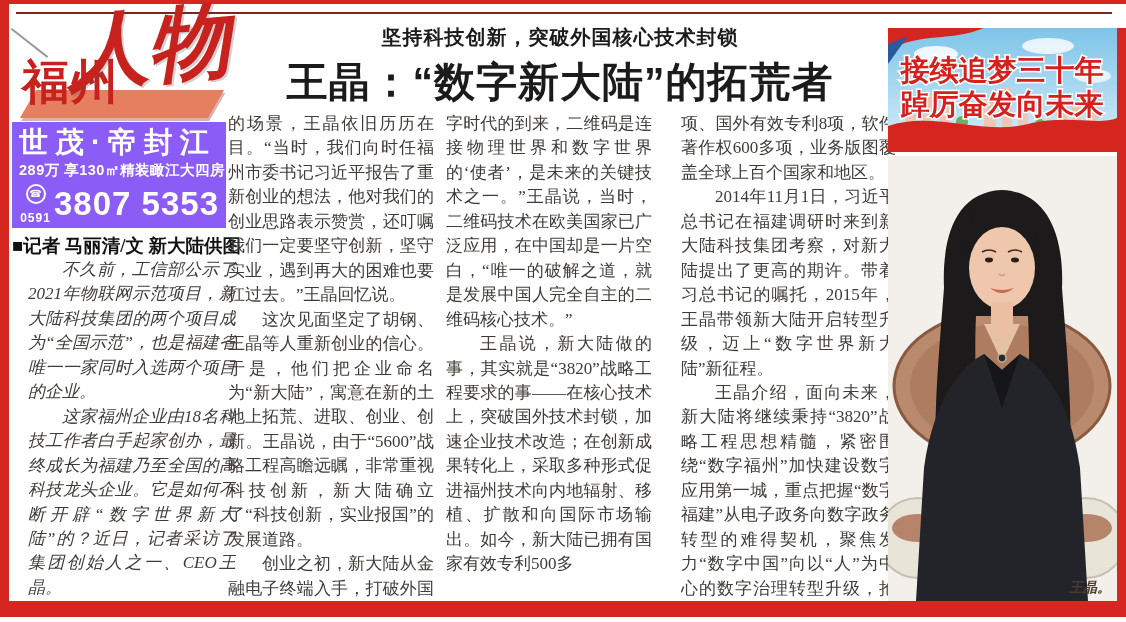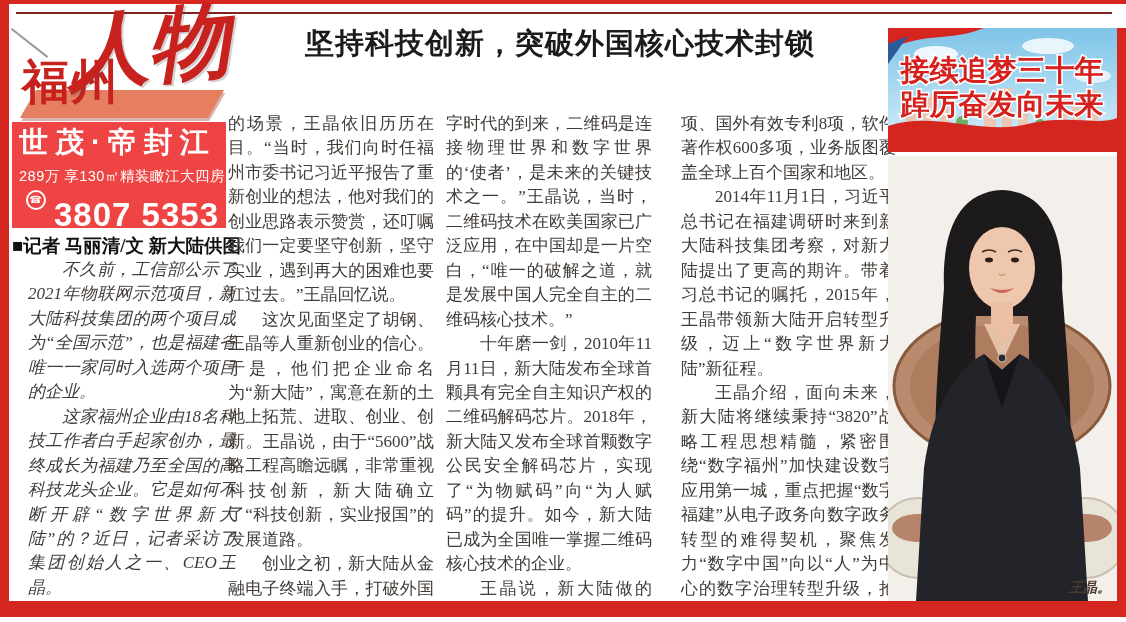--- a/index.html
+++ b/index.html
@@ -18,38 +18,38 @@
   .logo{position:absolute;left:14px;top:20px;width:212px;height:98px;}
   .logo .corner{position:absolute;left:-2px;top:8px;width:46px;height:2px;background:#9a9a9a;transform:rotate(38deg);transform-origin:left top;}
   .logo .plate{position:absolute;left:14px;bottom:0;width:188px;height:28px;background:#e5male;}
   .logo .plate{background:#e57f60;transform:skewX(-30deg);box-shadow:3px 3px 0 rgba(140,40,25,0.35);}
   .logo .fz{position:absolute;left:8px;top:32px;font-family:"Liberation Sans","DejaVu Sans",sans-serif;
     font-size:47px;font-weight:900;color:#c7221e;letter-spacing:2px;line-height:1;margin-top:6px;}
   .logo .rw{position:absolute;right:-4px;top:-14px;font-size:82px;font-style:italic;font-weight:bold;
     color:#c7221e;line-height:1;transform:rotate(-5deg);text-shadow:2px 2px 0 rgba(80,80,80,0.25);}
 
   
-  .ad{position:absolute;left:12px;top:122px;width:214px;height:106px;background:#ef4444;
+  .ad{position:absolute;left:12px;top:122px;width:214px;height:106px;background:#8b5cf6;
     color:#fff;box-sizing:border-box;padding:5px 7px;font-family:"Liberation Sans","DejaVu Sans",sans-serif;}
   .ad-title{font-size:29px;font-weight:900;letter-spacing:7px;white-space:nowrap;line-height:1.1;}
-  .ad-sub{font-size:14.5px;font-weight:normal;letter-spacing:0.5px;margin-top:8px;white-space:nowrap;}
+  .ad-sub{font-size:14.5px;font-weight:bold;letter-spacing:0.5px;margin-top:2px;white-space:nowrap;}
   .ad-phone{display:flex;align-items:center;margin-top:4px;}
   .ad-phone .pi-stack{display:flex;flex-direction:column;align-items:center;width:34px;}
   .pi{width:16px;height:16px;border:2px solid #fff;border-radius:50%;display:flex;align-items:center;justify-content:center;font-size:10px;line-height:1;}
-  .pi-code{font-size:12px;font-weight:bold;margin-top:17px;letter-spacing:1px;}
+  .pi-code{font-size:12px;font-weight:bold;margin-top:7px;letter-spacing:1px;}
   .ad-number{font-size:33px;font-weight:900;letter-spacing:1px;margin-left:2px;white-space:nowrap;}
 
   
   .byline{position:absolute;left:12px;top:233px;width:216px;font-size:18.5px;font-weight:bold;color:#111;white-space:nowrap;}
   .byline .sq{color:#111;}
 
   
   .headline{position:absolute;left:236px;top:24px;width:648px;text-align:center;
     font-family:"Liberation Sans","DejaVu Sans",sans-serif;color:#1b1b1b;}
-  .kicker{font-size:29px;font-weight:bold;letter-spacing:1px;}
+  .kicker{font-size:20px;font-weight:bold;letter-spacing:1px;}
   .title{font-size:41px;font-weight:900;letter-spacing:1px;margin-top:4px;}
 
   
   .col{position:absolute;top:112px;height:489px;overflow:hidden;font-size:17px;line-height:24.45px;
     color:#403b37;text-align:justify;}
   .col p{margin:0;}
   .col p.indent{text-indent:2em;}
   .col1{left:28px;top:258px;width:208px;height:342px;font-style:italic;}
   .col2{left:228px;width:206px;}
   .col3{left:446px;width:206px;}
@@ -91,38 +91,38 @@
         <div class="pi-code">0591</div>
       </div>
       <div class="ad-number">3807 5353</div>
     </div>
   </div>
 
   <div class="byline"><span class="sq">■</span><span>记者 马丽清/文 新大陆供图</span></div>
 
   <div class="headline">
     <div class="kicker">坚持科技创新，突破外国核心技术封锁</div>
+    <div class="title">王晶：“数字新大陆”的拓荒者</div>
   </div>
 
   <div class="col col1">
     <p class="indent">不久前，工信部公示了2021年物联网示范项目，新大陆科技集团的两个项目成为“全国示范”，也是福建省唯一一家同时入选两个项目的企业。</p>
     <p class="indent">这家福州企业由18名科技工作者白手起家创办，最终成长为福建乃至全国的高科技龙头企业。它是如何不断开辟“数字世界新大陆”的？近日，记者采访了集团创始人之一、CEO王晶。</p>
 
   </div>
 
   <div class="col col2">
     <p>的场景，王晶依旧历历在目。“当时，我们向时任福州市委书记习近平报告了重新创业的想法，他对我们的创业思路表示赞赏，还叮嘱我们一定要坚守创新，坚守实业，遇到再大的困难也要扛过去。”王晶回忆说。</p>
     <p class="indent">这次见面坚定了胡钢、王晶等人重新创业的信心。于是，他们把企业命名为“新大陆”，寓意在新的土地上拓荒、进取、创业、创新。王晶说，由于“5600”战略工程高瞻远瞩，非常重视科技创新，新大陆确立了“科技创新，实业报国”的发展道路。</p>
     <p class="indent">创业之初，新大陆从金融电子终端入手，打破外国企业的技术垄断，研发出中国第一台分体式POS机。</p>
 
   </div>
 
   <div class="col col3">
     <p>字时代的到来，二维码是连接物理世界和数字世界的‘使者’，是未来的关键技术之一。”王晶说，当时，二维码技术在欧美国家已广泛应用，在中国却是一片空白，“唯一的破解之道，就是发展中国人完全自主的二维码核心技术。”</p>
-    <p class="indent">十年磨一剑，2010年11月11日，新大陆发布全球首颗具有完全自主知识产权的二维码解码芯片。2018年，新大陆又发布全球首颗数字公民安全解码芯片，实现了“为物赋码”向“为人赋码”的提升。如今，新大陆已成为全国唯一掌握二维码核心技术的企业。</p>
     <p class="indent">王晶说，新大陆做的事，其实就是“3820”战略工程要求的事——在核心技术上，突破国外技术封锁，加速企业技术改造；在创新成果转化上，采取多种形式促进福州技术向内地辐射、移植、扩散和向国际市场输出。如今，新大陆已拥有国家有效专利500多</p>
   </div>
 
   <div class="col col4">
     <p>项、国外有效专利8项，软件著作权600多项，业务版图覆盖全球上百个国家和地区。</p>
     <p class="indent">2014年11月1日，习近平总书记在福建调研时来到新大陆科技集团考察，对新大陆提出了更高的期许。带着习总书记的嘱托，2015年，王晶带领新大陆开启转型升级，迈上“数字世界新大陆”新征程。</p>
     <p class="indent">王晶介绍，面向未来，新大陆将继续秉持“3820”战略工程思想精髓，紧密围绕“数字福州”加快建设数字应用第一城，重点把握“数字福建”从电子政务向数字政务转型的难得契机，聚焦发力“数字中国”向以“人”为中心的数字治理转型升级，抢抓数字身份与数字货币两大创新试点的千载难逢的产业机遇，用数字技术的创新赋能，服务政务、社会和百姓，“让中国的科技创新旗帜扬帆出海，插遍世界每个角落”。</p>
   </div>
 
   <div class="banner">

